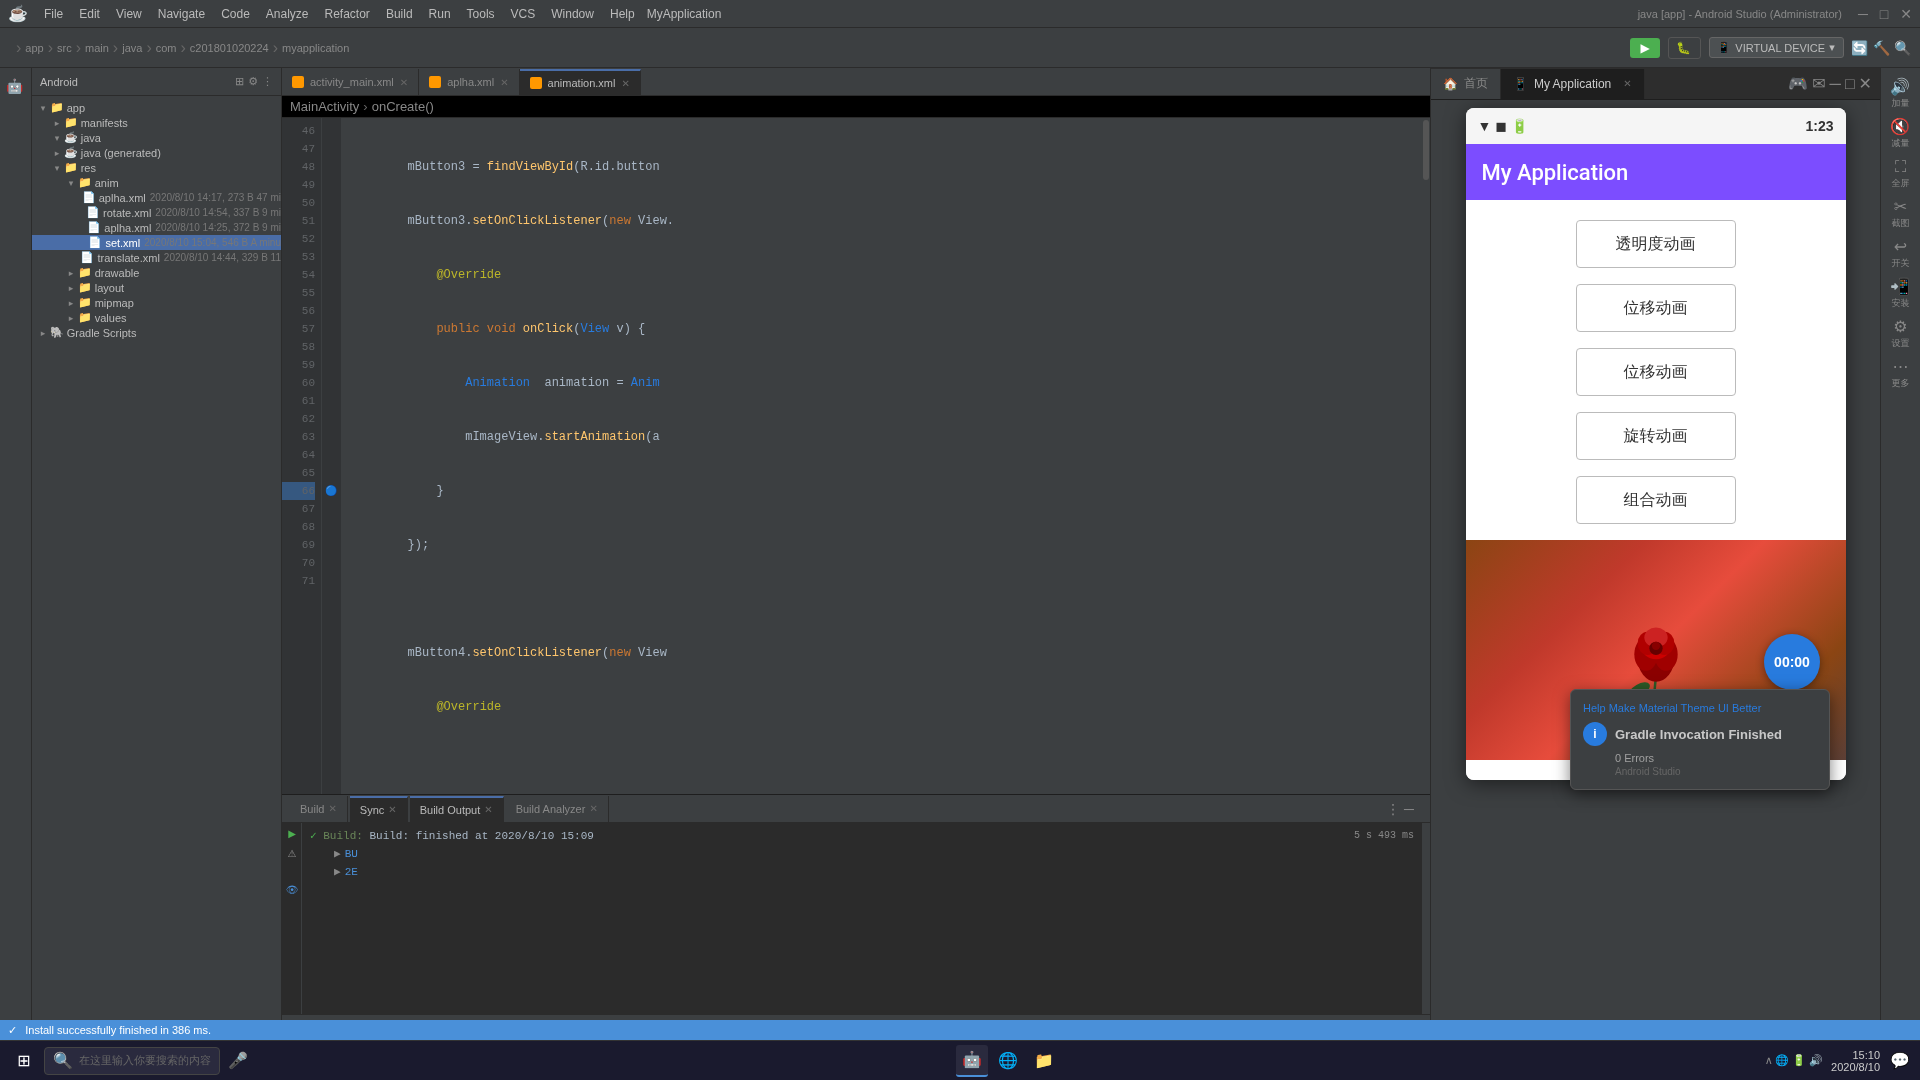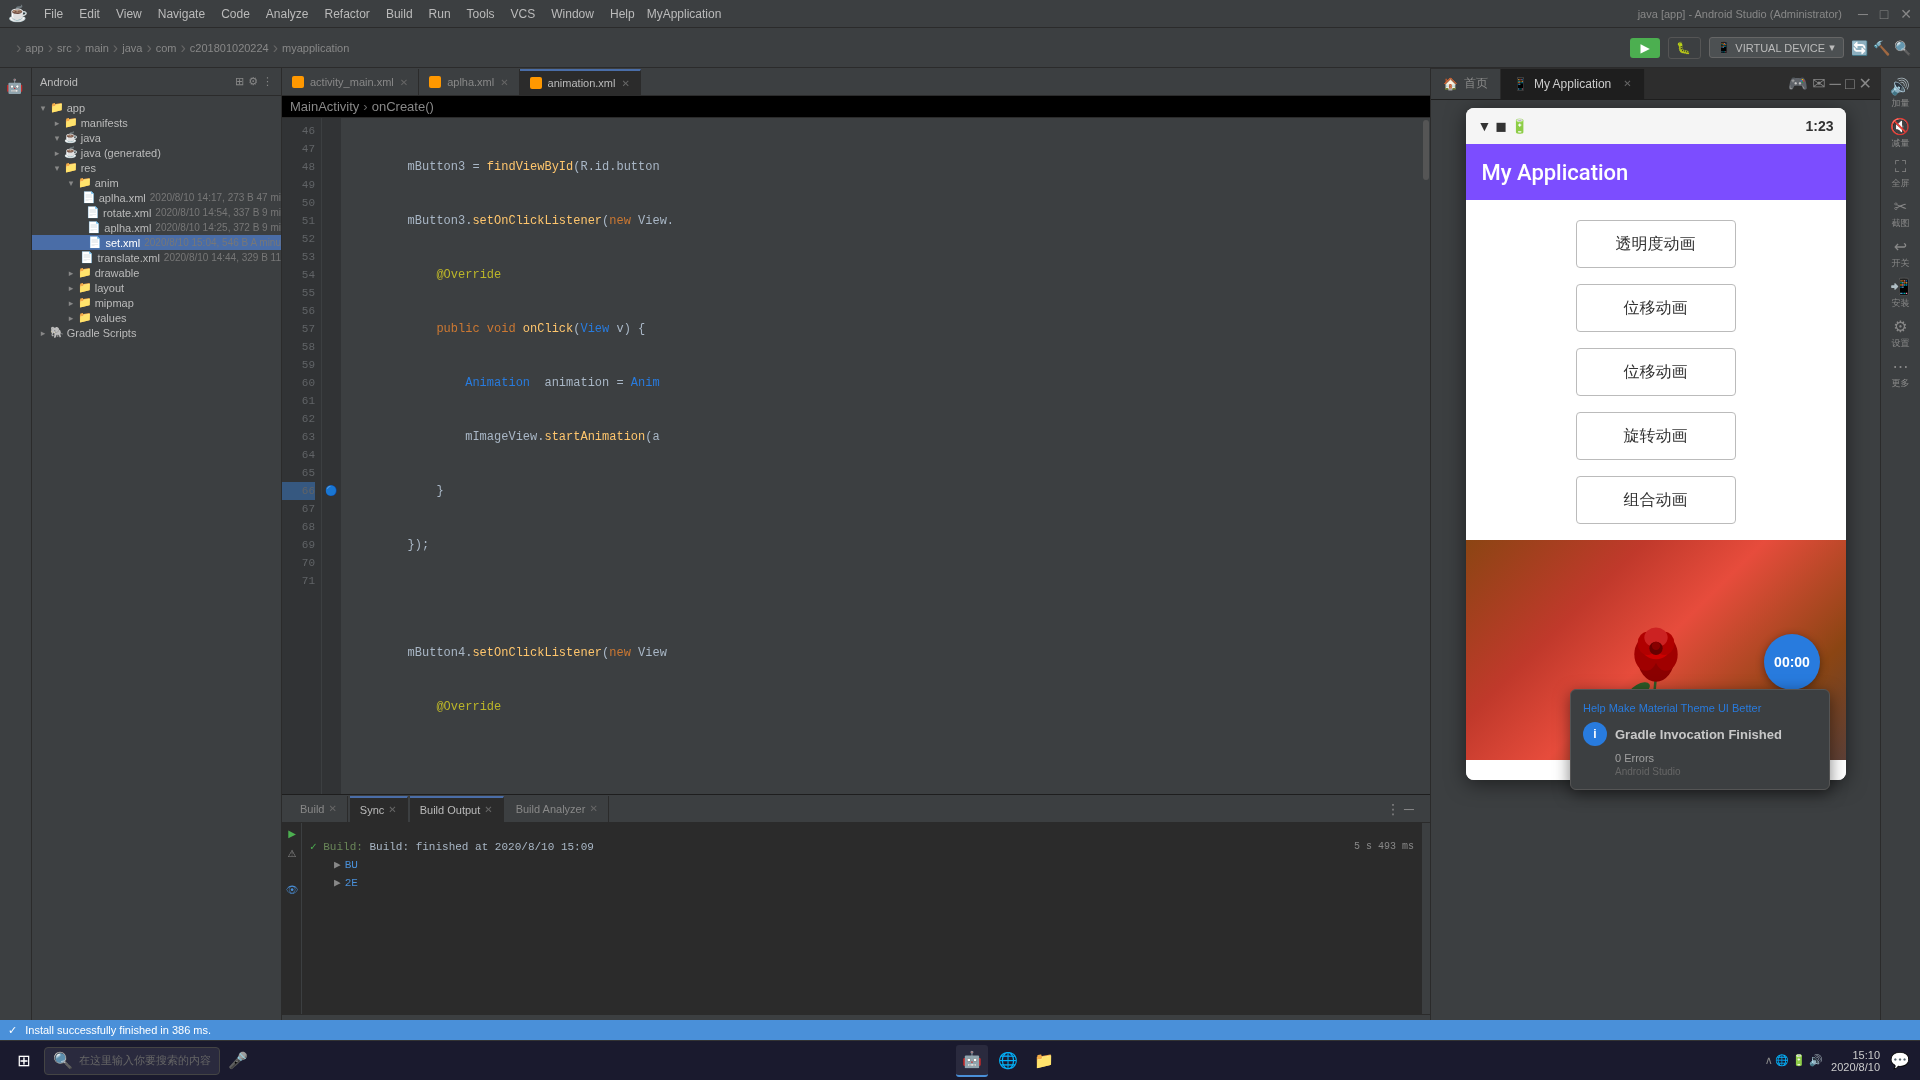--- a/index.html
+++ b/index.html
@@ -207,21 +207,21 @@
     }
     .build-tab.active {
       background: #2b2b2b;
       color: #bbbbbb;
       border-top: 2px solid #4a6da7;
     }
     .build-tab-close { color: #666; font-size: 10px; }
     .build-content {
       flex: 1;
       overflow-y: auto;
-      padding: 15px 8px;
+      padding: 4px 8px;
     }
     .build-line {
       font-size: 11px;
       line-height: 18px;
       color: #a9b7c6;
       font-family: 'Courier New', monospace;
     }
     .build-success { color: #6a8759; }
     .bottom-btn {
       display: flex;

